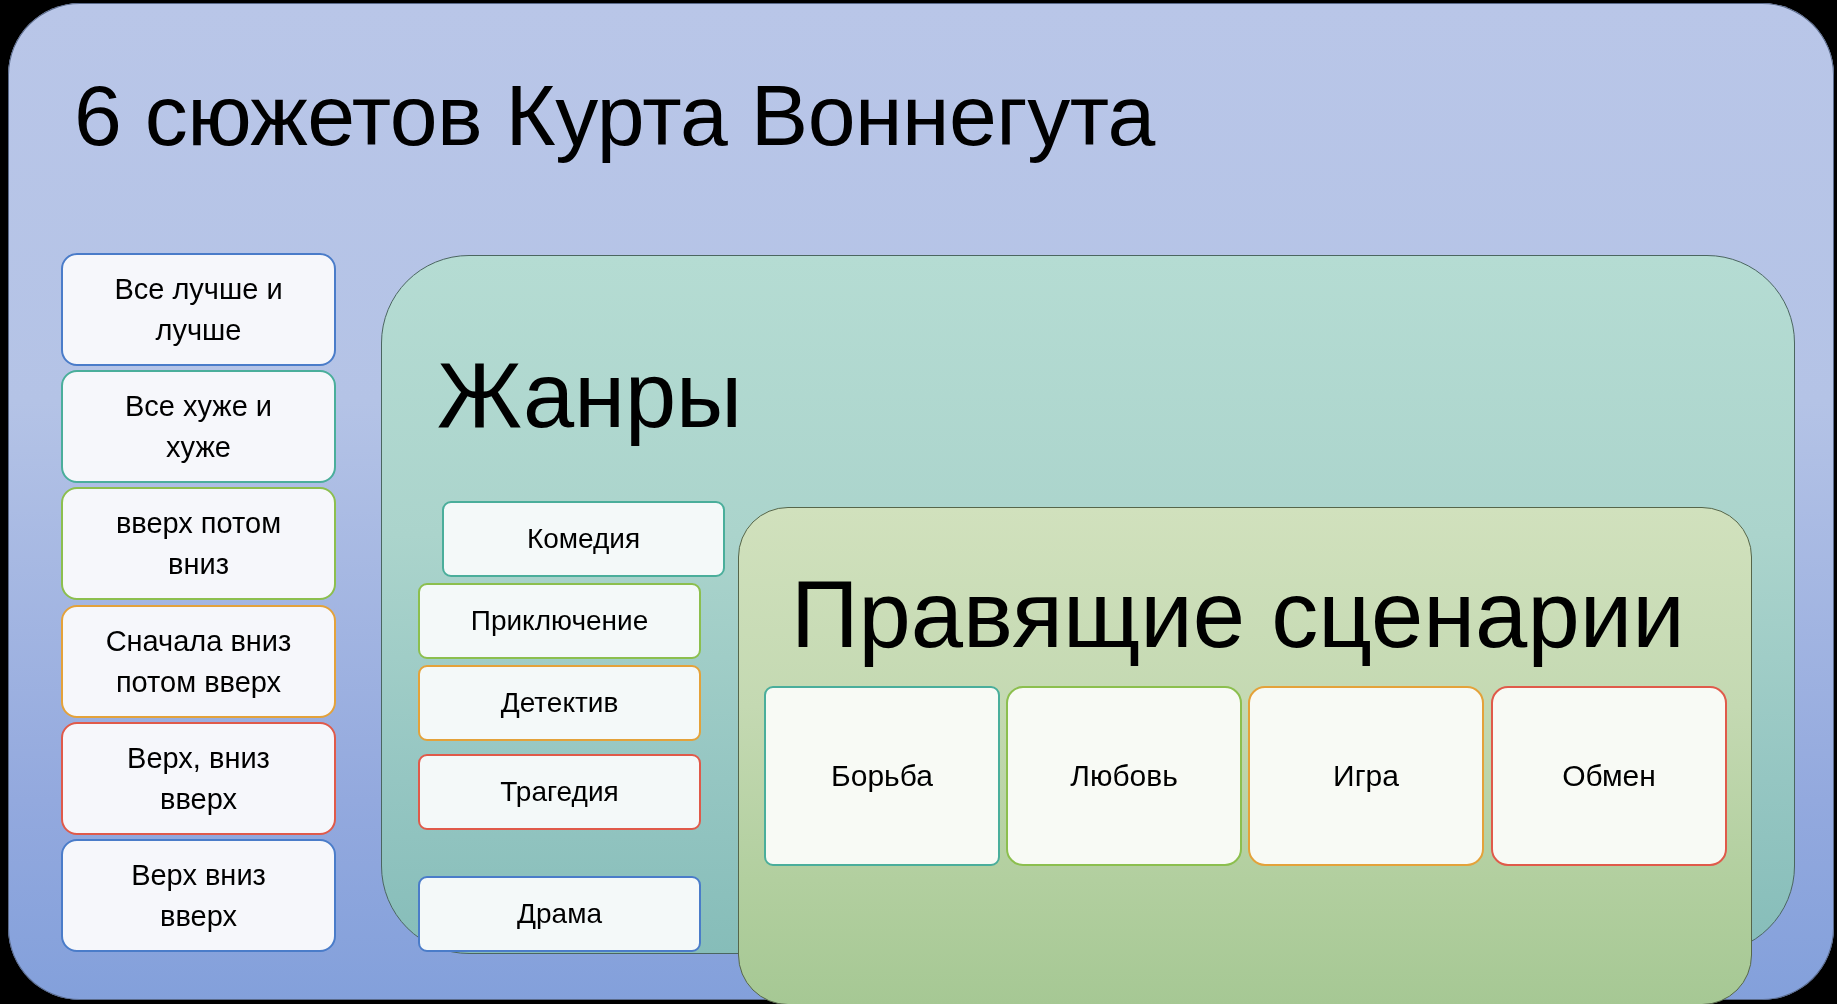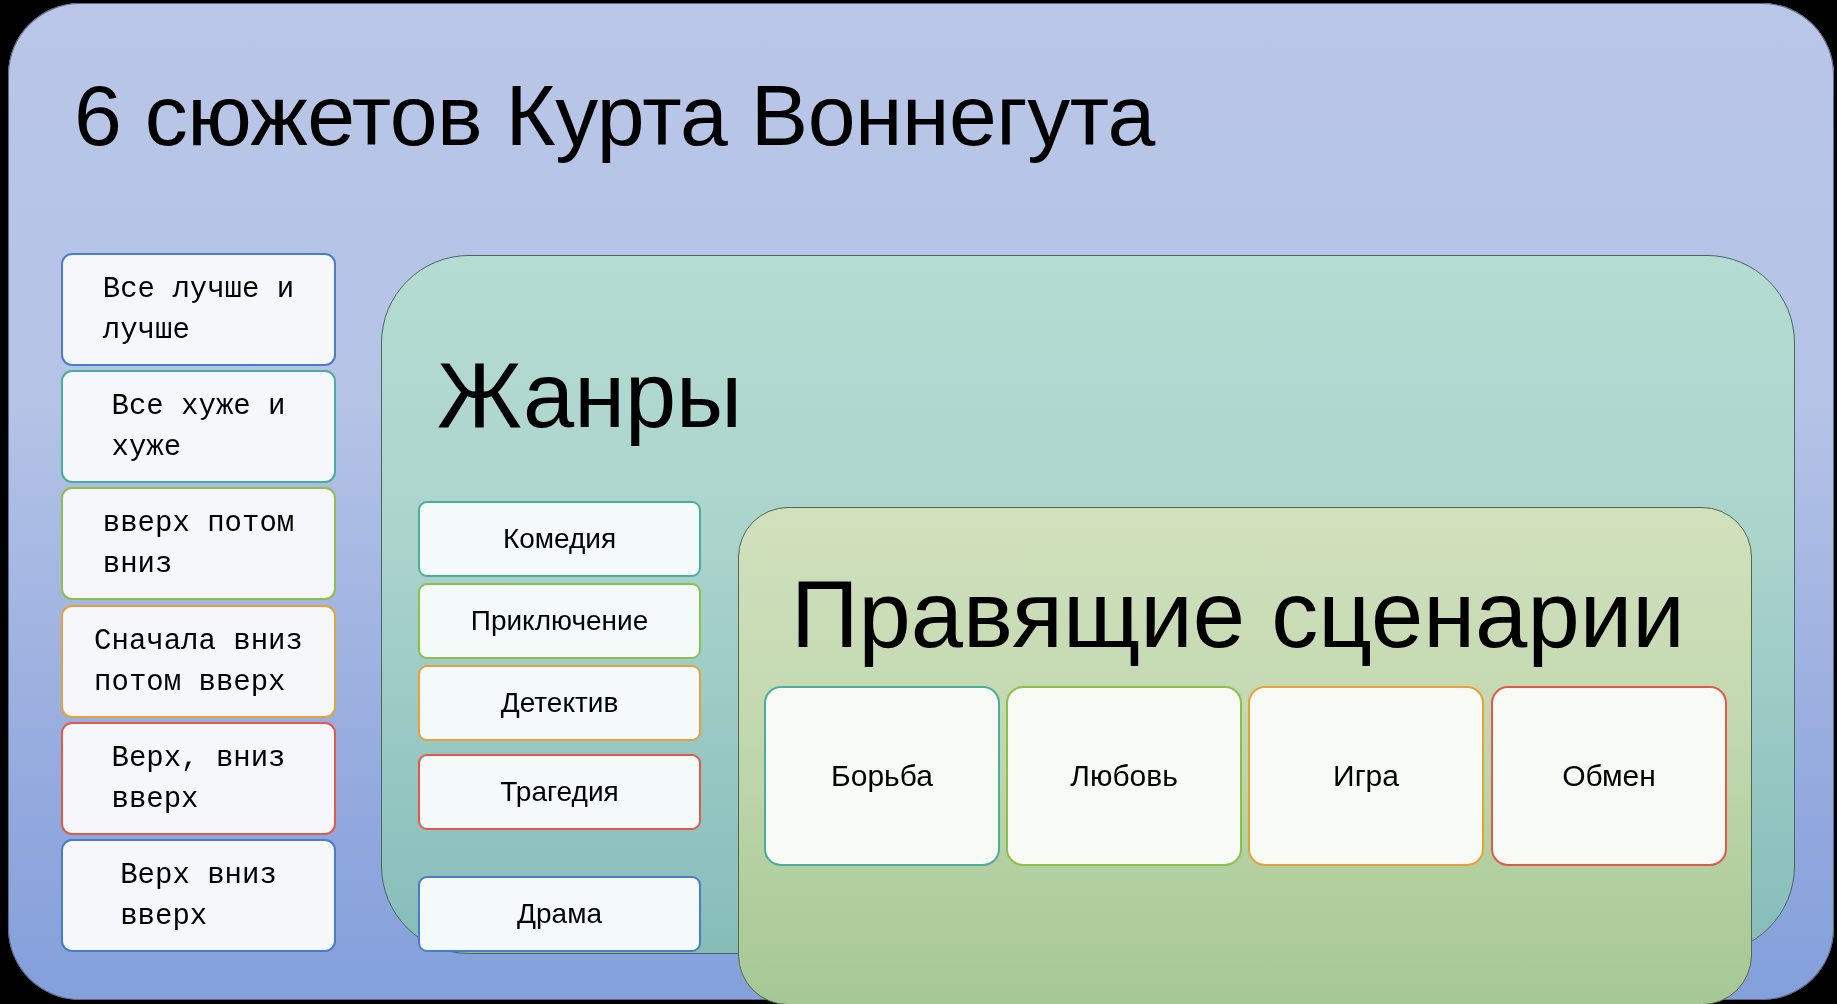--- a/index.html
+++ b/index.html
@@ -26,28 +26,28 @@
     white-space: nowrap;
     letter-spacing: -0.5px;
   }
   .plot-box {
     position: absolute;
     left: 53px;
     width: 275px;
     height: 113px;
     box-sizing: border-box;
     border: 2px solid #4a7cc9;
-    border-radius: 11px;
+    border-radius: 16px;
     background: #f6f7fb;
     display: flex; align-items: center; justify-content: center;
+    text-align: center;
     font-size: 29px;
     line-height: 41px;
     color: #000;
     white-space: pre-line;
-    font-family: Liberation Mono, monospace;
   }
   .genres-panel {
     position: absolute;
     left: 373px; top: 252px;
     width: 1414px; height: 699px;
     box-sizing: border-box;
     border: 1.5px solid #4b6660;
     border-radius: 88px;
     background: linear-gradient(to bottom, #b5dcd3 0%, #abd4cc 40%, #95c6c2 75%, #86bdb9 100%);
   }
@@ -119,29 +119,29 @@
   <div class="plot-box" style="top:602px;border-color:#e4a23a;">Сначала вниз
 потом вверх</div>
   <div class="plot-box" style="top:719px;border-color:#e05a4a;">Верх, вниз
 вверх</div>
   <div class="plot-box" style="top:836px;border-color:#4a7cc9;">Верх вниз
 вверх</div>
 
   <div class="genres-panel">
     <div class="genres-title">Жанры</div>
 
-    <div class="genre-box" style="top:245px;border-color:#4aae9b;">Комедия</div>
+    <div class="genre-box" style="top:245px;border-color:#4aae9b;margin-left:24px;">Комедия</div>
     <div class="genre-box" style="top:327px;border-color:#8cbf4e;">Приключение</div>
     <div class="genre-box" style="top:409px;border-color:#e4a23a;">Детектив</div>
     <div class="genre-box" style="top:498px;border-color:#e05a4a;">Трагедия</div>
     <div class="genre-box" style="top:572px;border-color:#4a7cc9;margin-top:48px;">Драма</div>
 
     <div class="scenarios-panel">
       <div class="scenarios-title">Правящие сценарии</div>
 
-      <div class="scenario-box" style="left:25px;border-color:#4aae9b;">Борьба</div>
+      <div class="scenario-box" style="left:25px;border-color:#4aae9b;border-radius:9px;">Борьба</div>
       <div class="scenario-box" style="left:267px;border-color:#8cbf4e;">Любовь</div>
       <div class="scenario-box" style="left:509px;border-color:#e4a23a;">Игра</div>
       <div class="scenario-box" style="left:752px;border-color:#e05a4a;">Обмен</div>
     </div>
   </div>
 
 </div>
 
 </body></html>

